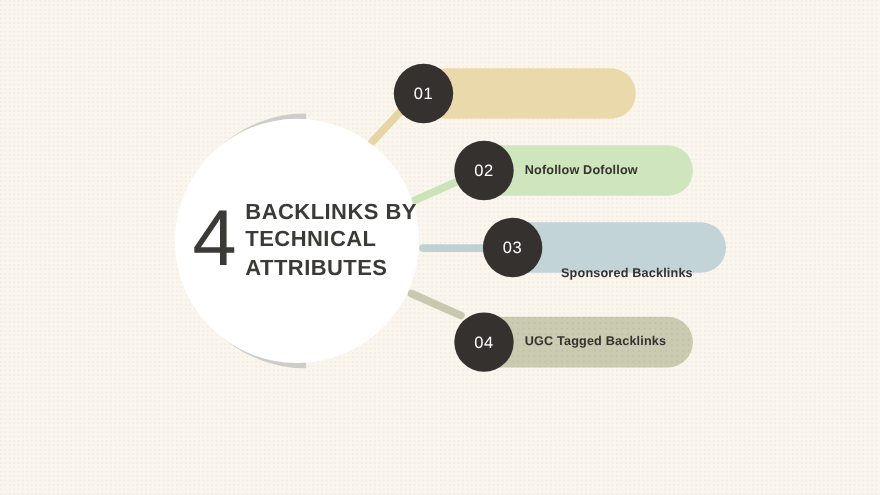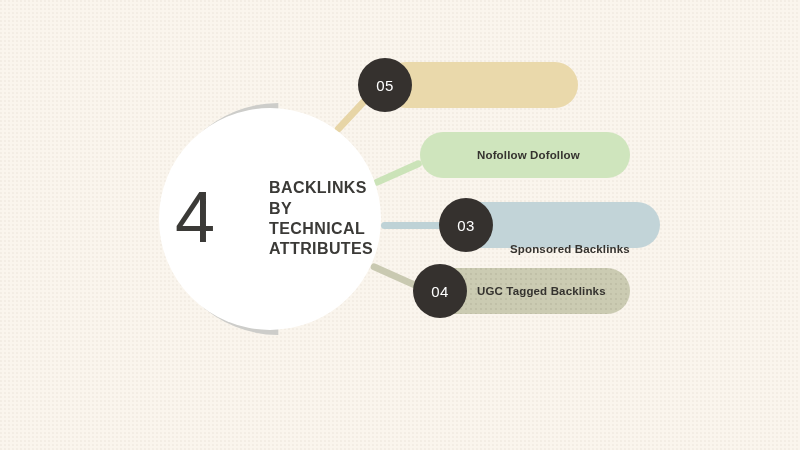--- a/index.html
+++ b/index.html
@@ -64,28 +64,27 @@
     font-size: 72px;
     font-weight: 300;
     color: #3b3a37;
     line-height: 0.86;
     letter-spacing: -2px;
     margin-right: 10px;
     margin-top: -2px;
     font-family: "Liberation Sans", sans-serif;
   }
   #hub-title {
-    font-size: 16px;
+    font-size: 20px;
     font-weight: bold;
     color: #3b3a37;
     line-height: 1.28;
     letter-spacing: 0.4px;
     text-transform: uppercase;
     white-space: pre-line;
-    margin-left: 46px;
   }
 
   
   .connector {
     position: absolute;
     height: 7px;
     border-radius: 4px;
     z-index: 1;
     transform-origin: left center;
   }
@@ -163,32 +162,33 @@
       <div id="hub-number">4</div>
       <div id="hub-title">BACKLINKS BY
 TECHNICAL
 ATTRIBUTES</div>
     </div>
   </div>
 
   <div id="items-layer">
       <div class="row" style="left: 0px; top: 62px; width: 800px; height: 46px;">
         <div class="bar" style="left: 383px; width: 195px; background: rgb(234, 217, 171);"></div>
-        <div class="badge" style="left: 358px; background: rgb(53, 49, 46);">05</div>
+        <div class="badge" style="left: 358px; background: rgb(53, 49, 46);">01</div>
       </div>
       <div class="row" style="left: 0px; top: 132px; width: 800px; height: 46px;">
         <div class="bar" style="left: 420px; width: 210px; background: rgb(207, 229, 189);"></div>
+        <div class="badge" style="left: 413px; background: rgb(53, 49, 46);">02</div>
         <div class="bar-label" style="left: 477px;">Nofollow Dofollow</div>
       </div>
       <div class="row" style="left: 0px; top: 202px; width: 800px; height: 46px;">
         <div class="bar" style="left: 453px; width: 207px; background: rgb(194, 212, 216);"></div>
         <div class="badge" style="left: 439px; background: rgb(53, 49, 46);">03</div>
         <div class="bar-label" style="left: 510px; margin-top: 24px;">Sponsored Backlinks</div>
       </div>
-      <div class="row" style="left: 0px; top: 268px; width: 800px; height: 46px;">
+      <div class="row" style="left: 0px; top: 288px; width: 800px; height: 46px;">
         <div class="bar" style="left: 420px; width: 210px; background: rgb(203, 203, 178);">
           <div class="bar-texture"></div>
         </div>
         <div class="badge" style="left: 413px; background: rgb(53, 49, 46);">04</div>
         <div class="bar-label" style="left: 477px;">UGC Tagged Backlinks</div>
       </div>
     </div>
 
   <div id="texture"></div>
 </div>

